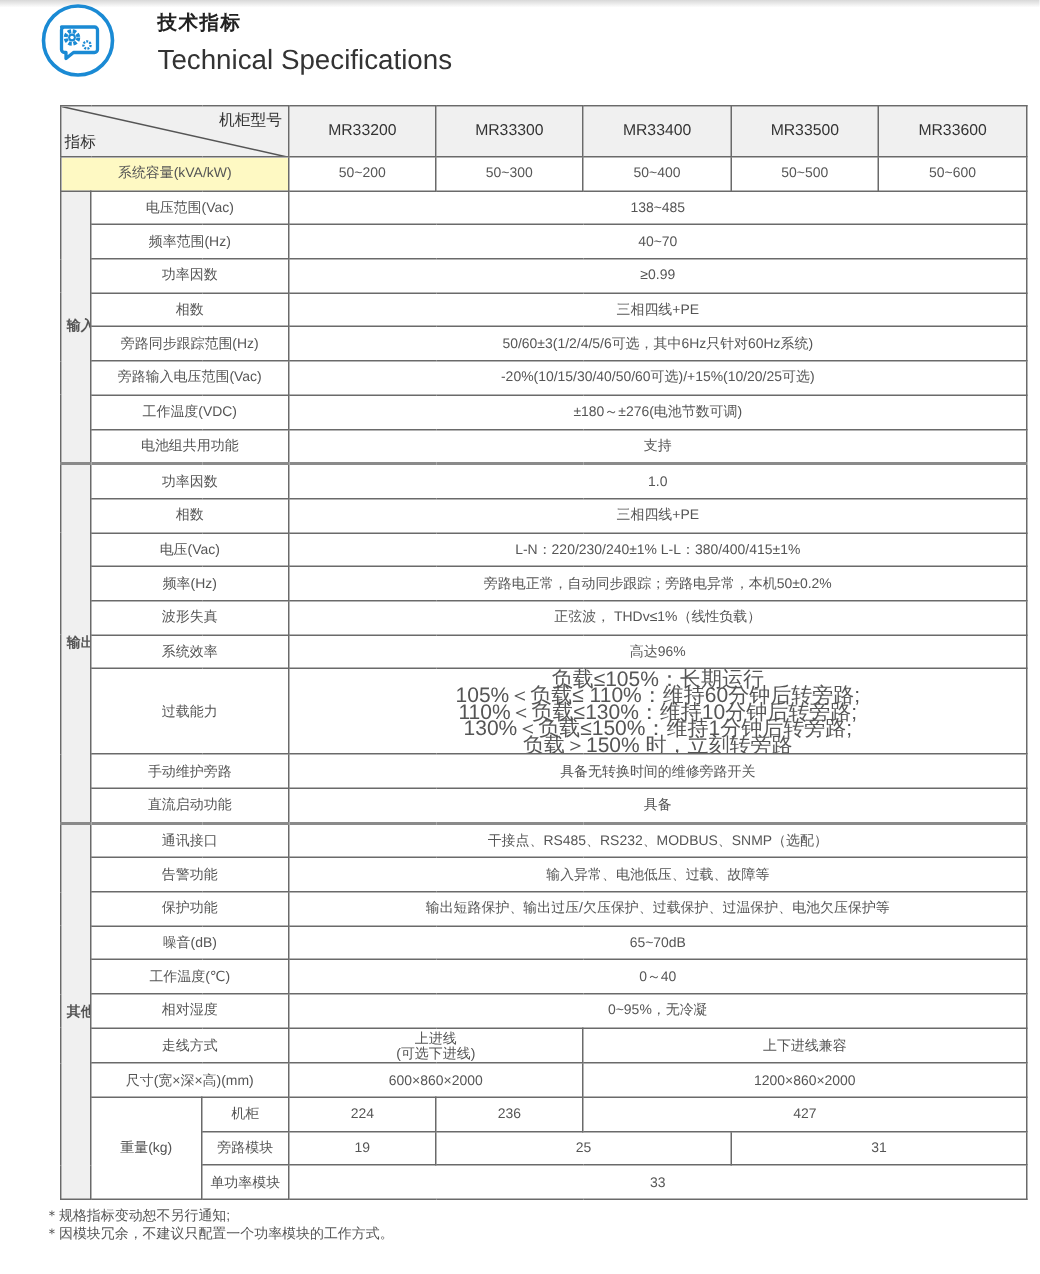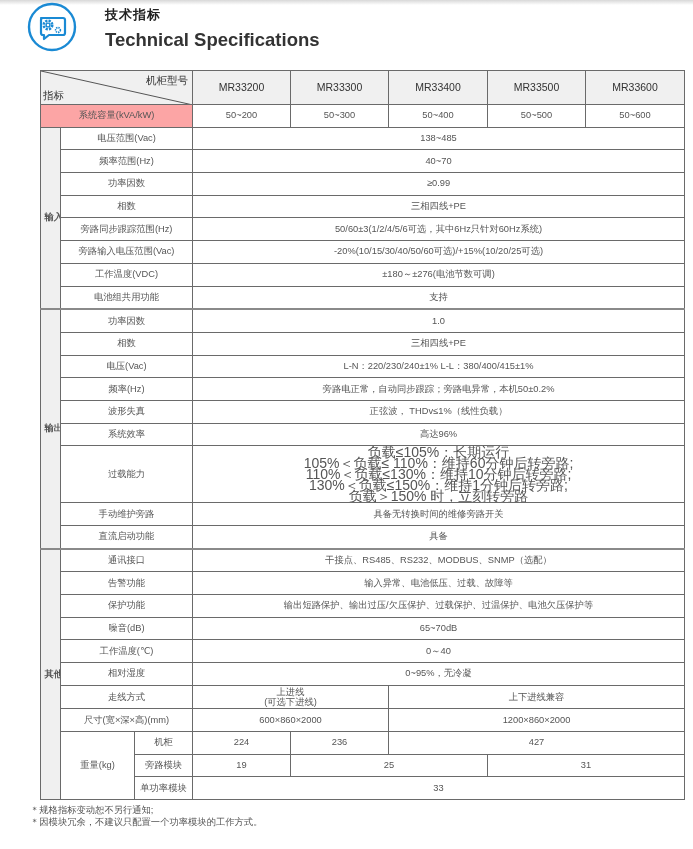--- a/index.html
+++ b/index.html
@@ -15,39 +15,39 @@
   }
   .logo {
     position: absolute; left: 27px; top: 2px; width: 50px; height: 50px;
   }
   .title-cn {
     position: absolute; left: 105px; top: 6px;
     font-size: 13px; font-weight: bold; color: #222; letter-spacing: 1px;
   }
   .title-en {
     position: absolute; left: 105px; top: 29px;
-    font-size: 18.5px; color: #333; font-weight: bold;
+    font-size: 18.5px; color: #333; font-weight: normal;
   }
   table.spec {
     position: absolute; left: 40px; top: 70px;
     width: 644px; border-collapse: collapse; table-layout: fixed;
     border: 1.5px solid #555;
   }
   table.spec td {
     border: 1px solid #6a6a6a;
     text-align: center; vertical-align: middle;
     font-size: 9.3px; color: #555; padding: 0; line-height: 11px;
     height: 21.7px; overflow: hidden; white-space: nowrap;
   }
   table.spec tr.hdr td { height: 33px; background: #f0f0f0; font-size: 10.5px; color: #333; }
   td.corner { position: relative; }
   td.corner svg { position: absolute; left: 0; top: 0; }
   td.corner .c-tr { position: absolute; right: 4px; top: 4px; font-size: 10.5px; color: #333; }
   td.corner .c-bl { position: absolute; left: 2px; bottom: 3px; font-size: 10.5px; color: #333; }
-  td.gray { background: #fca5a5; }
+  td.gray { background: #fef9c3; }
   td.group {
     background: #f0f0f0; color: #333; font-weight: bold; font-size: 11px;
     line-height: 13px; white-space: normal; word-break: break-all;
   }
   td.group span { display: inline-block; width: 12px; }
   tr.overload td { height: 56px; }
   tr.overload .lines div { line-height: 11px; font-size: 14px; }
   tr.sect td { border-top: 2px solid #8a8a8a; }
   tr.wiring td { height: 22.5px; }
   .wire-two div { line-height: 10.5px; }

